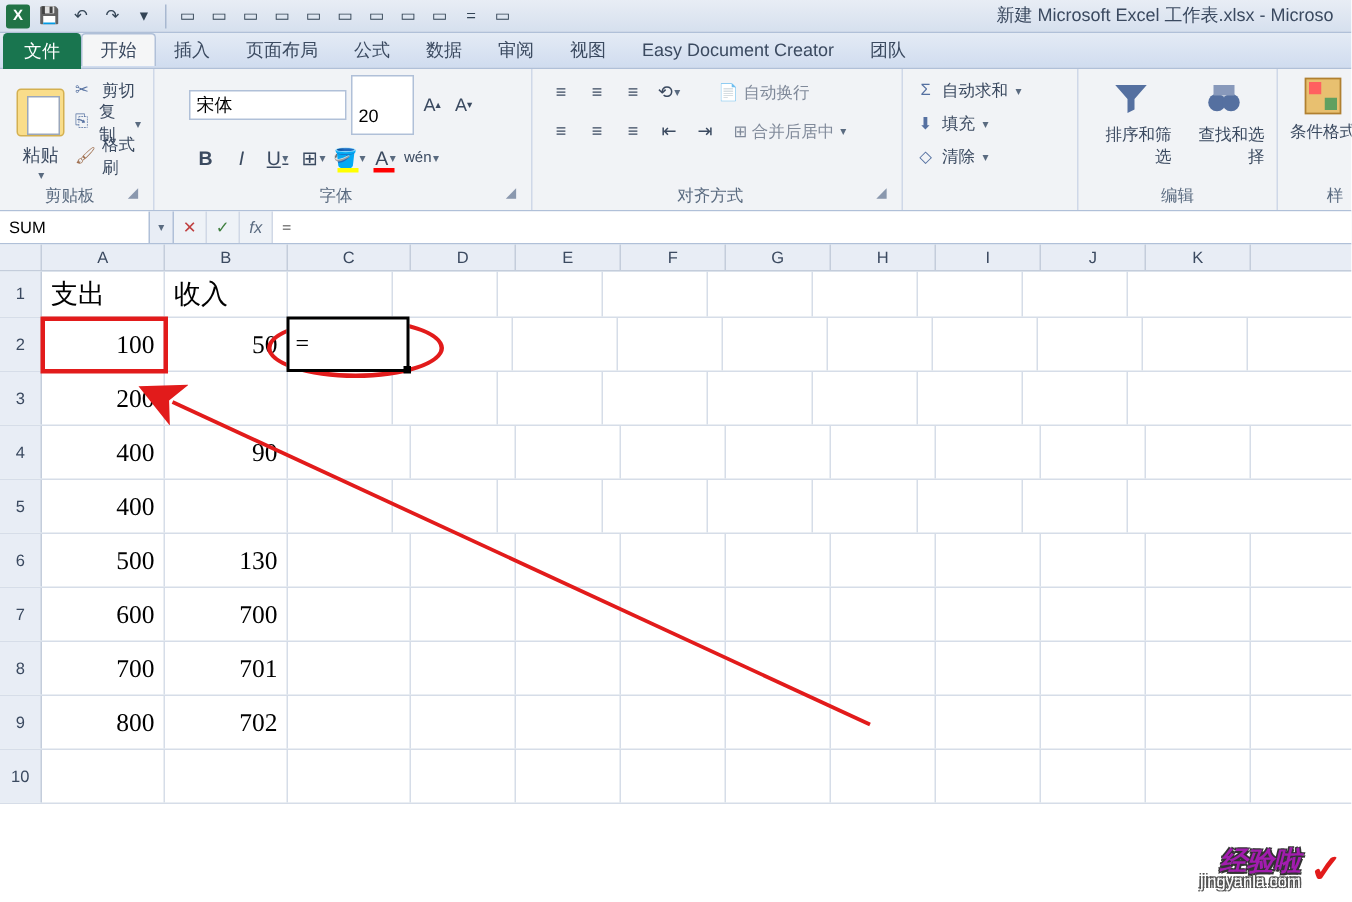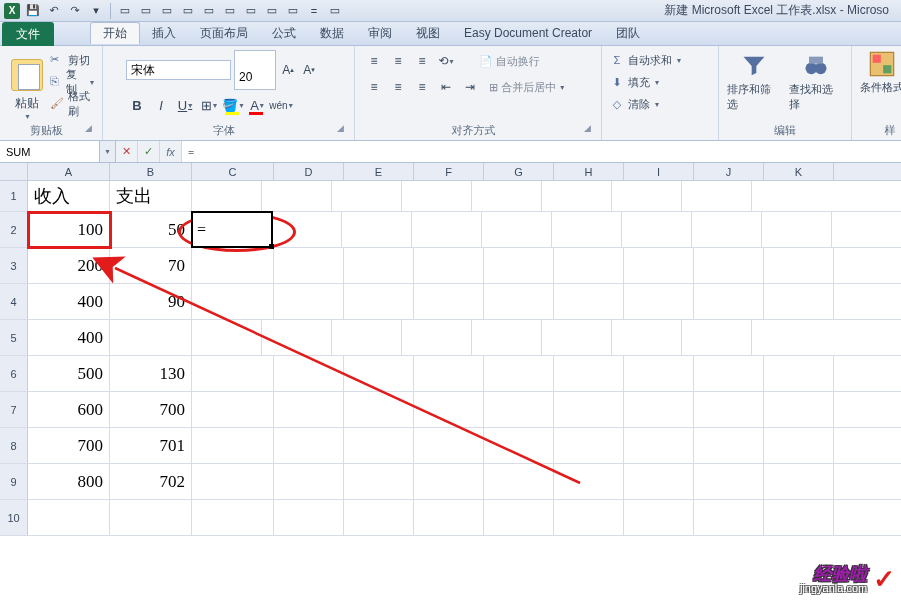--- a/index.html
+++ b/index.html
@@ -10,21 +10,21 @@
 .titlebar .app-icon { width: 16px; height: 16px; background: #217346; color: #fff; font-size: 10px; font-weight: bold; display: flex; align-items: center; justify-content: center; border-radius: 2px; }
 .qat { display: flex; align-items: center; gap: 3px; margin-left: 4px; }
 .qat-btn { width: 18px; height: 18px; display: flex; align-items: center; justify-content: center; font-size: 11px; color: #345; cursor: pointer; }
 .qat-sep { width: 1px; height: 16px; background: #a8b8d0; margin: 0 2px; }
 .title-text { flex: 1; text-align: right; padding-right: 8px; font-size: 12px; color: #3b4a60; }
 
 
 .ribbon-tabs { height: 24px; background: linear-gradient(#e4ebf5, #d0dcef); display: flex; align-items: flex-start; border-bottom: 1px solid #b0c0d8; }
 .file-tab { background: #19754f; color: #fff; padding: 4px 14px; font-size: 12px; height: 24px; display: flex; align-items: center; border-radius: 3px 3px 0 0; margin-left: 2px; }
 .rtab { padding: 4px 12px; font-size: 12px; color: #3b4a60; cursor: pointer; height: 22px; display: flex; align-items: center; }
-.rtab.active { background: #f5f6f7; border: 1px solid #b0c0d8; border-bottom: none; border-radius: 3px 3px 0 0; margin-left: 36px; }
+.rtab.active { background: #f5f6f7; border: 1px solid #b0c0d8; border-bottom: none; border-radius: 3px 3px 0 0; }
 
 
 .ribbon { height: 95px; background: #f1f3f6; border-bottom: 1px solid #b0c0d8; display: flex; }
 .rgroup { border-right: 1px solid #cfd8e8; padding: 4px 8px 2px 8px; display: flex; flex-direction: column; }
 .rgroup-content { flex: 1; display: flex; gap: 4px; }
 .rgroup-label { text-align: center; font-size: 11px; color: #5a6b80; padding-top: 2px; }
 .rgroup-label .dlaunch { float: right; font-size: 9px; color: #8a98ae; margin-right: 2px; }
 
 .paste-main { display: flex; flex-direction: column; align-items: center; justify-content: flex-end; width: 44px; }
 .paste-icon { width: 32px; height: 32px; background: #f9dd8a; border: 1px solid #d4b050; border-radius: 3px; position: relative; margin-top: 2px; }
@@ -54,21 +54,21 @@
 .abtn { width: 22px; height: 22px; display: flex; align-items: center; justify-content: center; font-size: 12px; color: #3b4a60; cursor: pointer; }
 .align-text-btn { display: flex; align-items: center; gap: 3px; font-size: 11px; color: #808a9a; padding: 2px 6px; }
 
 .edit-group .rgroup-content { flex-direction: column; gap: 2px; width: 100px; font-size: 11px; color: #3b4a60; }
 .edit-item { display: flex; align-items: center; gap: 4px; height: 20px; }
 .edit-icon { width: 14px; text-align: center; color: #5570a0; }
 
 .sort-group .rgroup-content { gap: 8px; }
 .big-btn { display: flex; flex-direction: column; align-items: center; width: 54px; }
 .big-btn-icon { width: 28px; height: 28px; margin-top: 2px; }
-.big-btn-label { font-size: 11px; color: #3b4a60; text-align: left; margin-top: 2px; }
+.big-btn-label { font-size: 11px; color: #3b4a60; text-align: right; margin-top: 2px; }
 .big-sep { width: 1px; background: #cfd8e8; margin: 4px 0; }
 
 .style-group .rgroup-content { width: 60px; }
 .style-big { display: flex; flex-direction: column; align-items: center; }
 .style-icon { width: 30px; height: 28px; display: flex; align-items: center; justify-content: center; }
 
 
 .formula-row { height: 22px; background: #e8edf5; border-bottom: 1px solid #b0c0d8; display: flex; align-items: stretch; }
 .name-box { width: 100px; border-right: 1px solid #b0c0d8; background: #fff; font-size: 11px; padding: 2px 6px; display: flex; align-items: center; }
 .name-dd { width: 16px; border-right: 1px solid #b0c0d8; display: flex; align-items: center; justify-content: center; font-size: 8px; color: #5a6b80; background: #e8edf5; }
@@ -311,22 +311,22 @@
     <div class="col-h col-std">G</div>
     <div class="col-h col-std">H</div>
     <div class="col-h col-std">I</div>
     <div class="col-h col-std">J</div>
     <div class="col-h col-std">K</div>
   </div>
   <div class="rows">
 
     <div class="grow hrow-tall">
       <div class="row-h">1</div>
+      <div class="cell col-b head">支出</div>
       <div class="cell col-a head">收入</div>
-      <div class="cell col-b head">支出</div>
       <div class="cell col-std"></div>
         <div class="cell col-std"></div>
         <div class="cell col-std"></div>
         <div class="cell col-std"></div>
         <div class="cell col-std"></div>
         <div class="cell col-std"></div>
         <div class="cell col-std"></div>
         <div class="cell col-std"></div>
     </div>
 
@@ -340,21 +340,20 @@
         <div class="cell col-std"></div>
         <div class="cell col-std"></div>
         <div class="cell col-std"></div>
         <div class="cell col-std"></div>
         <div class="cell col-std"></div>
         <div class="cell col-std"></div>
     </div>
     <div class="grow" style="height:36px">
       <div class="row-h">3</div>
       <div class="cell col-a num-a">200</div>
-      <div class="cell col-b num-b">70</div>
       <div class="cell col-c"></div>
       <div class="cell col-std"></div>
         <div class="cell col-std"></div>
         <div class="cell col-std"></div>
         <div class="cell col-std"></div>
         <div class="cell col-std"></div>
         <div class="cell col-std"></div>
         <div class="cell col-std"></div>
         <div class="cell col-std"></div>
     </div>

